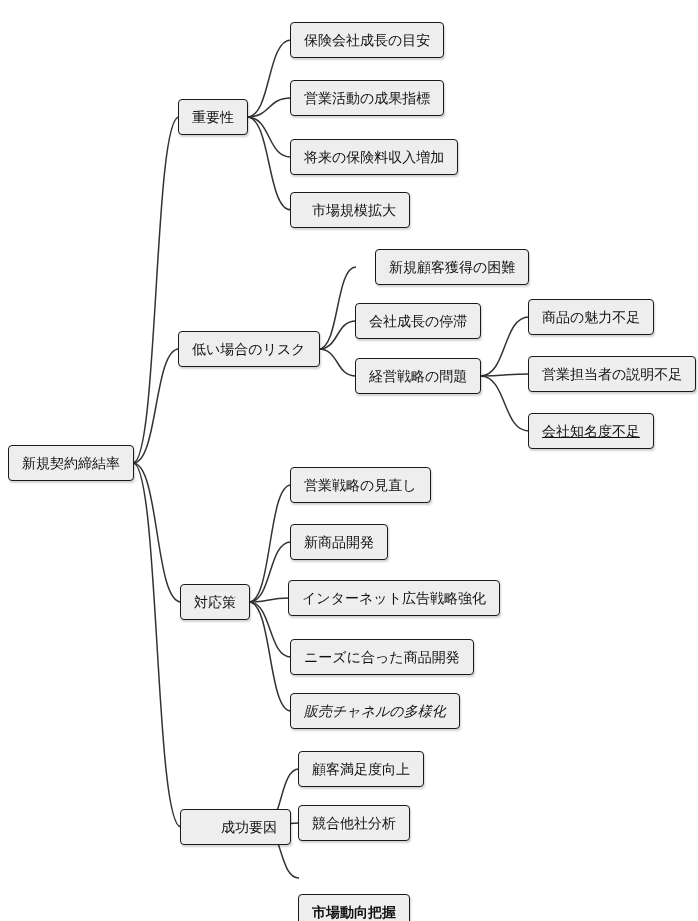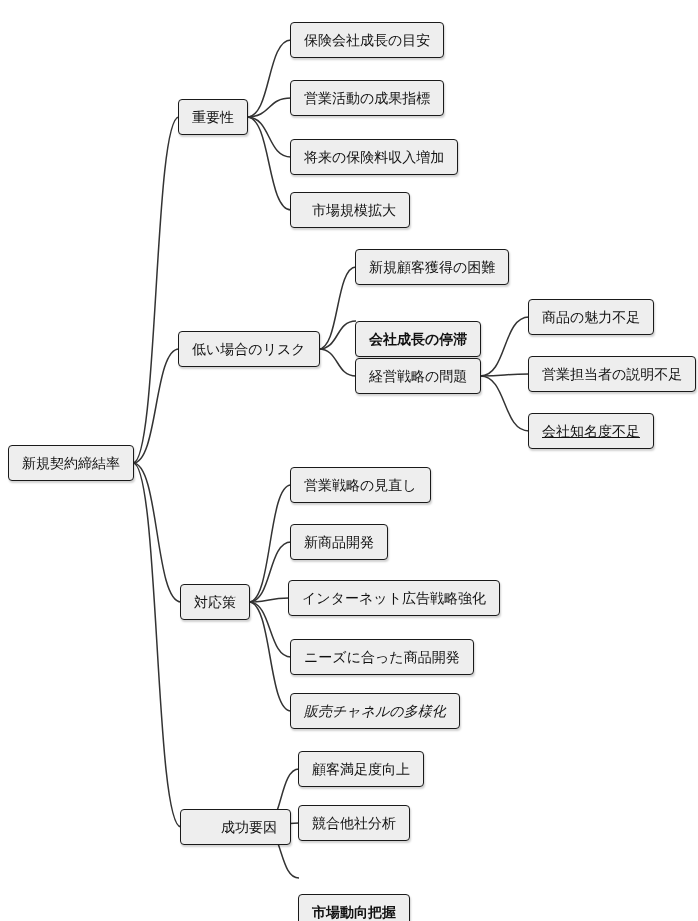--- a/index.html
+++ b/index.html
@@ -74,22 +74,22 @@
 
   <div class="node" id="n-root" style="left:8px; top:445px;">新規契約締結率</div>
 
   <div class="node" id="n-b0" style="left:178px; top:99px;">重要性</div>
   <div class="node" id="n-b0c0" style="left:290px; top:22px;">保険会社成長の目安</div>
   <div class="node" id="n-b0c1" style="left:290px; top:80px;">営業活動の成果指標</div>
   <div class="node" id="n-b0c2" style="left:290px; top:139px;">将来の保険料収入増加</div>
   <div class="node" id="n-b0c3" style="left:290px; top:192px;padding-left:21px;">市場規模拡大</div>
 
   <div class="node" id="n-b1" style="left:178px; top:331px;">低い場合のリスク</div>
-  <div class="node" id="n-b1c0" style="left:355px; top:249px;">新規顧客獲得の困難</div>
-  <div class="node" id="n-b1c1" style="left:355px; top:321px;font-weight:bold;">会社成長の停滞</div>
+  <div class="node" id="n-b1c0" style="left:375px; top:249px;">新規顧客獲得の困難</div>
+  <div class="node" id="n-b1c1" style="left:355px; top:303px;">会社成長の停滞</div>
   <div class="node" id="n-b1c2" style="left:355px; top:358px;">経営戦略の問題</div>
   <div class="node" id="n-b1c2g0" style="left:528px; top:299px;">商品の魅力不足</div>
   <div class="node" id="n-b1c2g1" style="left:528px; top:356px;">営業担当者の説明不足</div>
   <div class="node" id="n-b1c2g2" style="left:528px; top:413px;text-decoration:underline;">会社知名度不足</div>
 
   <div class="node" id="n-b2" style="left:180px; top:584px;">対応策</div>
   <div class="node" id="n-b2c0" style="left:290px; top:467px;">営業戦略の見直し</div>
   <div class="node" id="n-b2c1" style="left:290px; top:524px;">新商品開発</div>
   <div class="node" id="n-b2c2" style="left:288px; top:580px;">インターネット広告戦略強化</div>
   <div class="node" id="n-b2c3" style="left:290px; top:639px;">ニーズに合った商品開発</div>

